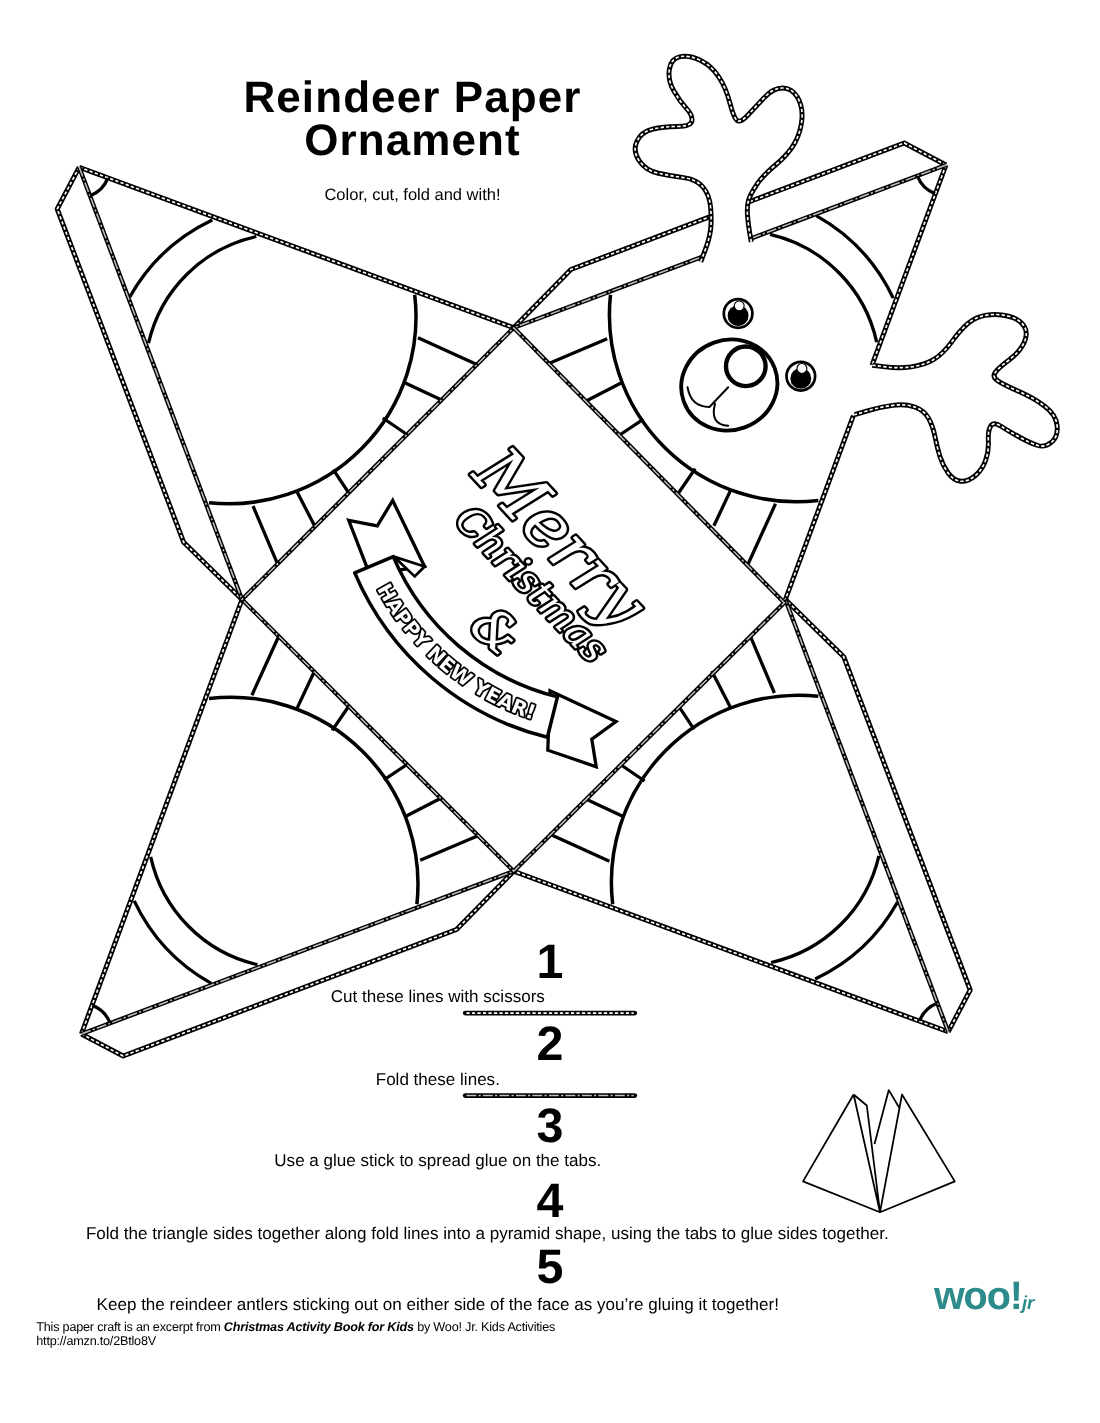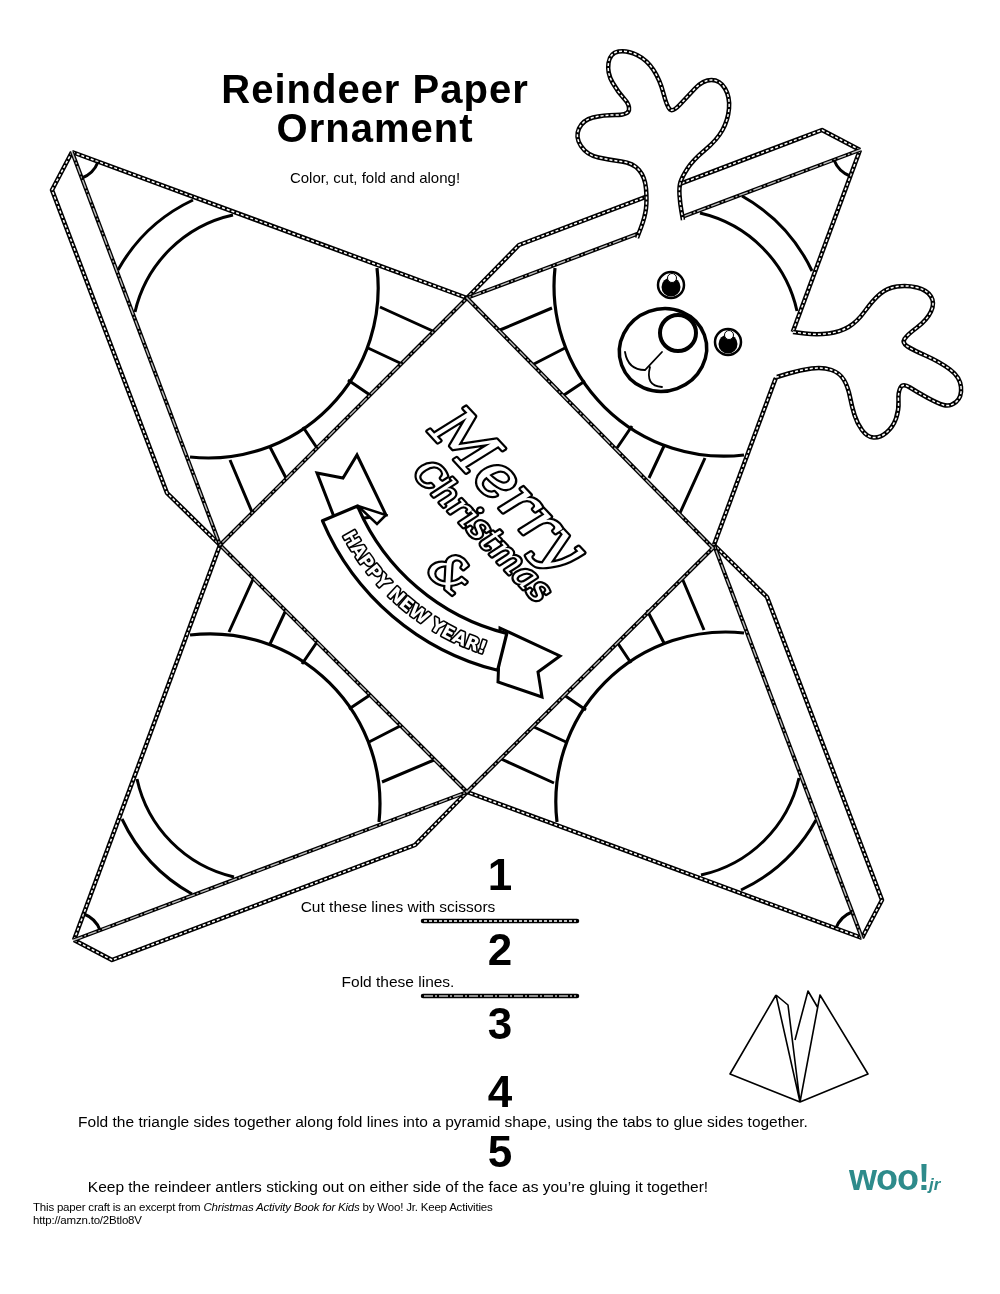--- a/index.html
+++ b/index.html
@@ -61,21 +61,21 @@
     }
 
     .footer {
       position: absolute;
       left: 33px;
       top: 1201px;
       font-size: 11.5px;
       line-height: 13px;
       letter-spacing: -0.2px;
     }
-    .footer .book { font-weight: normal; font-style: italic; }
+    .footer .book { font-weight: bold; font-style: italic; }
     .footer .link { font-weight: normal; color: #000; text-decoration: none; }
 
     .logo {
       position: absolute;
       left: 849px;
       top: 1160px;
       font-family: "Liberation Sans", sans-serif;
       font-weight: bold;
       font-size: 36px;
       line-height: 36px;
@@ -206,36 +206,37 @@
       <line x1="424" y1="996" x2="576" y2="996" stroke="#bdbdbd" stroke-width="1.4" stroke-dasharray="9 2 2 2"></line>
     </g>
 
     <g fill="none" stroke="#000" stroke-width="1.6" stroke-linejoin="round">
       <path d="M776,995 L730,1074 L800,1102 L868,1074 L820,995 L800,1102 M776,995 L800,1102 M776,995 L788,1005 L800,1102 M795,1040 L808,991 L818,1008"></path>
     </g>
   </svg>
 
   <div class="title l1">Reindeer Paper</div>
   <div class="title l2">Ornament</div>
-  <div class="subtitle">Color, cut, fold and along!</div>
+  <div class="subtitle">Color, cut, fold and with!</div>
 
   <div class="step-num" style="top:853px;">1</div>
   <div class="step-text" style="top:899px;">Cut these lines with scissors</div>
 
   <div class="step-num" style="top:928px;">2</div>
   <div class="step-text" style="top:974px;">Fold these lines.</div>
 
   <div class="step-num" style="top:1002px;">3</div>
+  <div class="step-text" style="top:1048px;">Use a glue stick to spread glue on the tabs.</div>
 
   <div class="step-num" style="top:1070px;">4</div>
   <div class="step-text" style="top:1114px;margin-left:45px;">Fold the triangle sides together along fold lines into a pyramid shape, using the tabs to glue sides together.</div>
 
   <div class="step-num" style="top:1130px;">5</div>
   <div class="step-text" style="top:1179px;">Keep the reindeer antlers sticking out on either side of the face as you’re gluing it together!</div>
 
   <div class="footer">
-    <div><span>This paper craft is an excerpt from </span><span class="book">Christmas Activity Book for Kids</span><span> by Woo! Jr. Keep Activities</span></div>
+    <div><span>This paper craft is an excerpt from </span><span class="book">Christmas Activity Book for Kids</span><span> by Woo! Jr. Kids Activities</span></div>
     <div><a class="link">http://amzn.to/2Btlo8V</a></div>
   </div>
 
   <div class="logo"><span>woo!</span><span class="suffix">jr</span></div>
 
 </div>
 
 </body></html>

